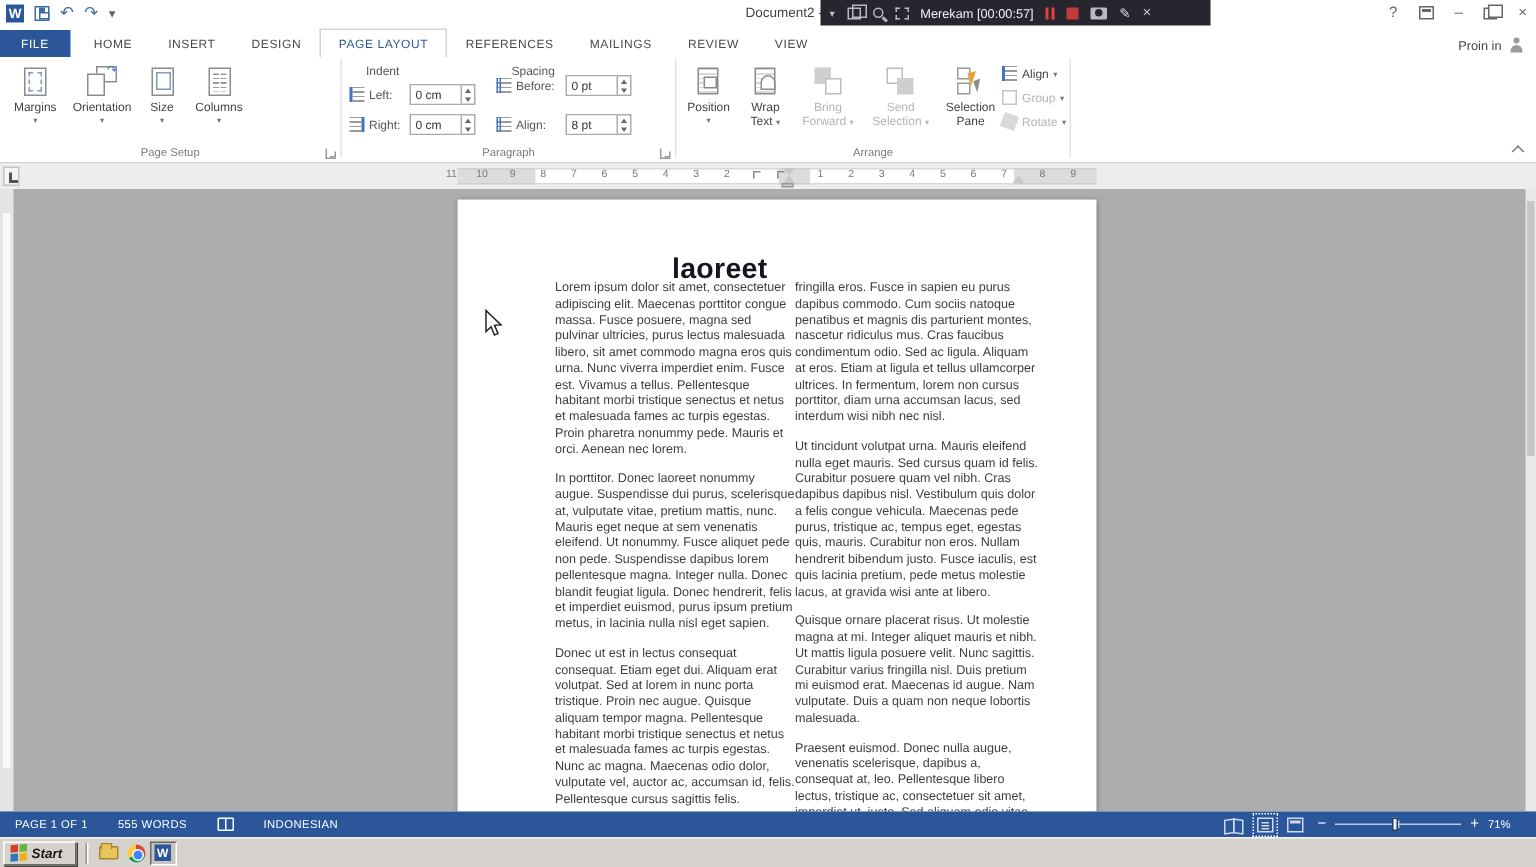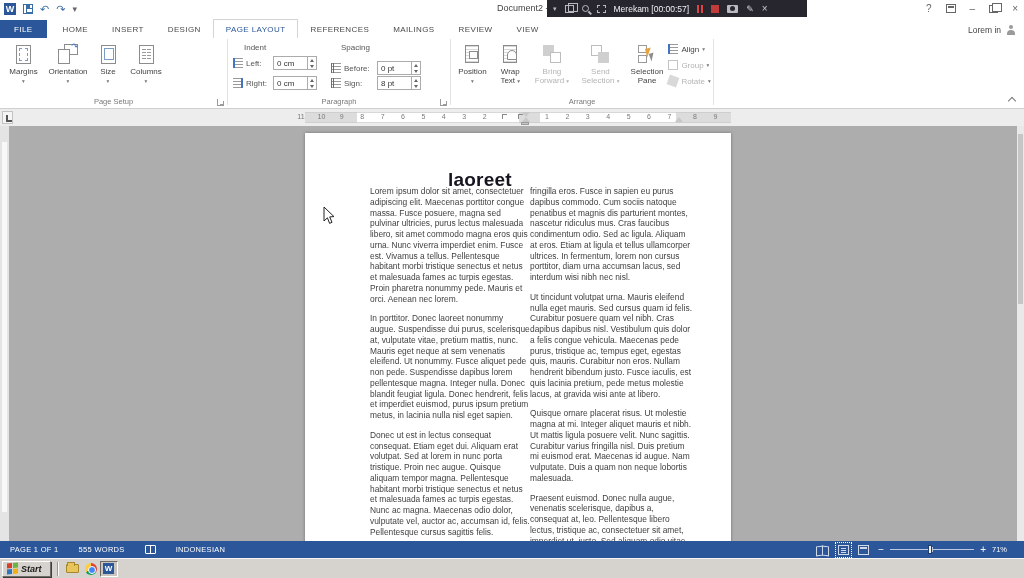--- a/index.html
+++ b/index.html
@@ -240,21 +240,21 @@
     <span class="tab file">FILE</span>
     <span class="tab">HOME</span>
     <span class="tab">INSERT</span>
     <span class="tab">DESIGN</span>
     <span class="tab active">PAGE LAYOUT</span>
     <span class="tab">REFERENCES</span>
     <span class="tab">MAILINGS</span>
     <span class="tab">REVIEW</span>
     <span class="tab">VIEW</span>
     <span class="signin">
-      <span>Lorem in</span>
+      <span>Proin in</span>
       <span class="person"></span>
     </span>
   </div>
 
   <div class="ribbon">
 
     <div class="group" style="width:227px;">
       <div style="display:flex; padding-left:3px;">
         <div class="bigbtn" style="width:41px;">
           <span class="bicon">
@@ -314,34 +314,34 @@
         <span class="mini-icon mini-lines blue-r"></span>
         <span style="width:24px;">Right:</span>
         <span class="fbox">
             <input value="0 cm" style="">
           <span class="spin">
               <i></i>
               <i></i>
             </span>
           </span>
       </div>
-      <div class="field" style="left:103px; top:23px;">
+      <div class="field" style="left:103px; top:12px;">
         <span class="mini-icon mini-updown"></span>
         <span style="width:30px;">Before:</span>
         <span class="fbox">
             <input value="0 pt" style="">
           <span class="spin">
               <i></i>
               <i></i>
             </span>
           </span>
       </div>
       <div class="field" style="left:103px; top:38px;">
         <span class="mini-icon mini-updown"></span>
-        <span style="width:30px;">Sign:</span>
+        <span style="width:30px;">Align:</span>
         <span class="fbox">
             <input value="8 pt" style="">
           <span class="spin">
               <i></i>
               <i></i>
             </span>
           </span>
       </div>
 
       <div class="g-title">Paragraph</div>

